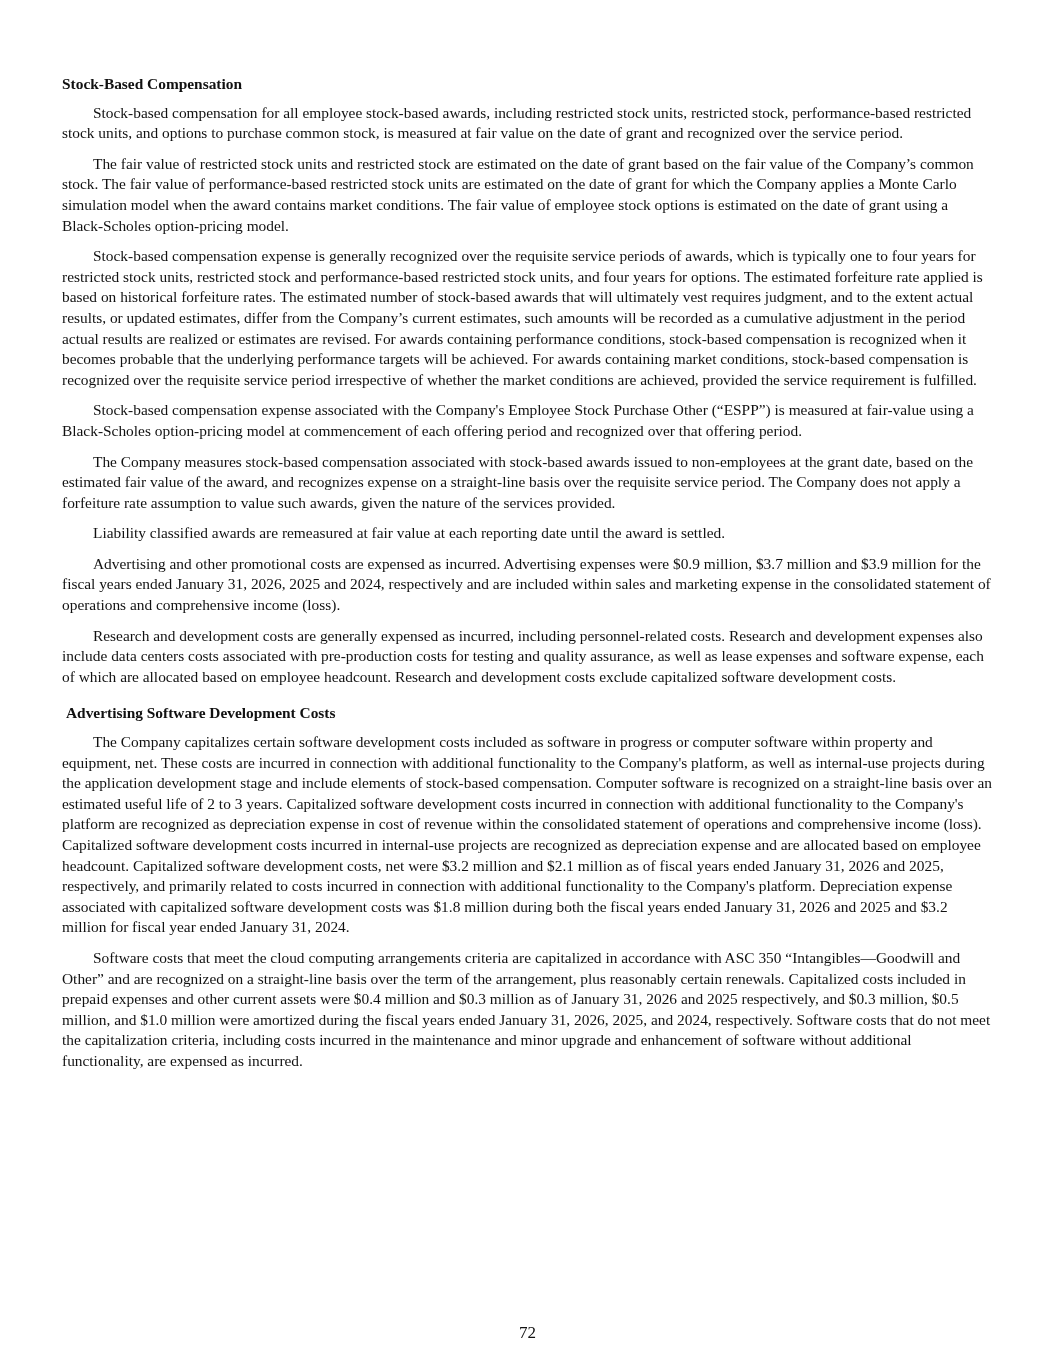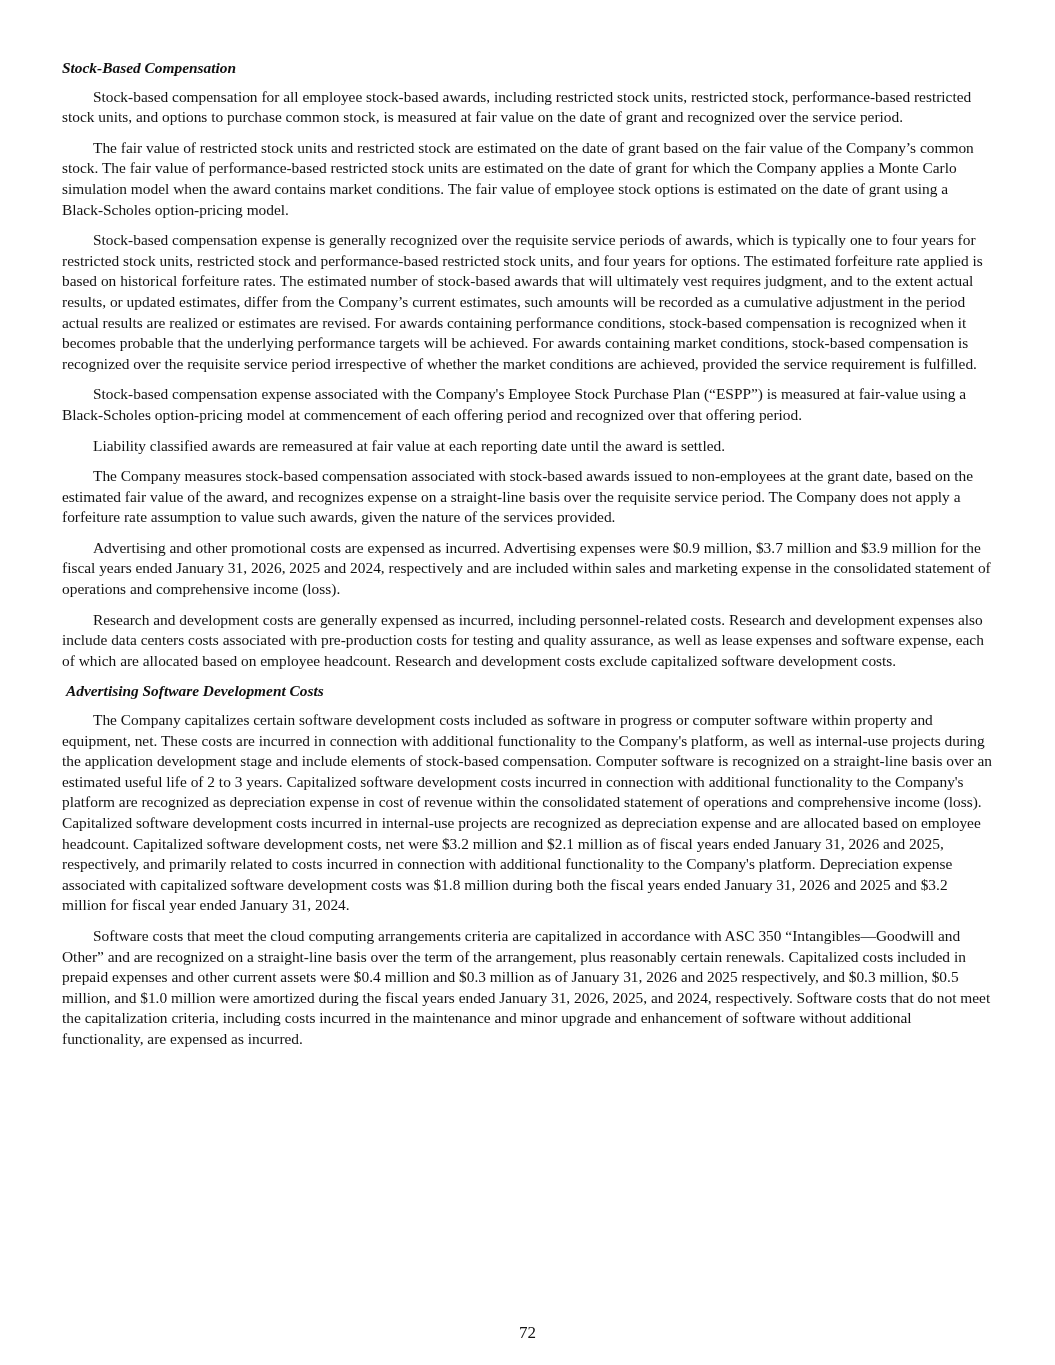--- a/index.html
+++ b/index.html
@@ -18,22 +18,21 @@
     .page {
       position: absolute;
       left: 62px;
       top: 58px;
       width: 930px;
       font-size: 15.4px;
       line-height: 20.6px;
     }
     .heading {
       font-weight: bold;
-      font-style: italic;
-      margin: 0 0 8px 0;
+      margin: 16px 0 8px 0;
     }
     .heading.indented {
       padding-left: 4px;
     }
     .para {
       margin: 0 0 10px 0;
       text-indent: 31px;
       text-align: left;
     }
     .page-number {
@@ -49,23 +48,23 @@
 </head>
 <body>
 
 <div class="page">
 
   <section>
     <div class="heading">Stock-Based Compensation</div>
     <p class="para">Stock-based compensation for all employee stock-based awards, including restricted stock units, restricted stock, performance-based restricted stock units, and options to purchase common stock, is measured at fair value on the date of grant and recognized over the service period.</p>
     <p class="para">The fair value of restricted stock units and restricted stock are estimated on the date of grant based on the fair value of the Company’s common stock. The fair value of performance-based restricted stock units are estimated on the date of grant for which the Company applies a Monte Carlo simulation model when the award contains market conditions. The fair value of employee stock options is estimated on the date of grant using a Black-Scholes option-pricing model.</p>
     <p class="para">Stock-based compensation expense is generally recognized over the requisite service periods of awards, which is typically one to four years for restricted stock units, restricted stock and performance-based restricted stock units, and four years for options. The estimated forfeiture rate applied is based on historical forfeiture rates. The estimated number of stock-based awards that will ultimately vest requires judgment, and to the extent actual results, or updated estimates, differ from the Company’s current estimates, such amounts will be recorded as a cumulative adjustment in the period actual results are realized or estimates are revised. For awards containing performance conditions, stock-based compensation is recognized when it becomes probable that the underlying performance targets will be achieved. For awards containing market conditions, stock-based compensation is recognized over the requisite service period irrespective of whether the market conditions are achieved, provided the service requirement is fulfilled.</p>
-    <p class="para">Stock-based compensation expense associated with the Company's Employee Stock Purchase Plan (“ESPP”) is measured at fair-value using a Black-Scholes option-pricing model at commencement of each offering period and recognized over that offering period.</p>
+    <p class="para">Stock-based compensation expense associated with the Company's Employee Stock Purchase Other (“ESPP”) is measured at fair-value using a Black-Scholes option-pricing model at commencement of each offering period and recognized over that offering period.</p>
+    <p class="para">The Company measures stock-based compensation associated with stock-based awards issued to non-employees at the grant date, based on the estimated fair value of the award, and recognizes expense on a straight-line basis over the requisite service period. The Company does not apply a forfeiture rate assumption to value such awards, given the nature of the services provided.</p>
     <p class="para">Liability classified awards are remeasured at fair value at each reporting date until the award is settled.</p>
-    <p class="para">The Company measures stock-based compensation associated with stock-based awards issued to non-employees at the grant date, based on the estimated fair value of the award, and recognizes expense on a straight-line basis over the requisite service period. The Company does not apply a forfeiture rate assumption to value such awards, given the nature of the services provided.</p>
   </section>
 
   <section>
     <p class="para">Advertising and other promotional costs are expensed as incurred. Advertising expenses were $0.9 million, $3.7 million and $3.9 million for the fiscal years ended January 31, 2026, 2025 and 2024, respectively and are included within sales and marketing expense in the consolidated statement of operations and comprehensive income (loss).</p>
   </section>
 
   <section>
     <p class="para">Research and development costs are generally expensed as incurred, including personnel-related costs. Research and development expenses also include data centers costs associated with pre-production costs for testing and quality assurance, as well as lease expenses and software expense, each of which are allocated based on employee headcount. Research and development costs exclude capitalized software development costs.</p>
   </section>
 

